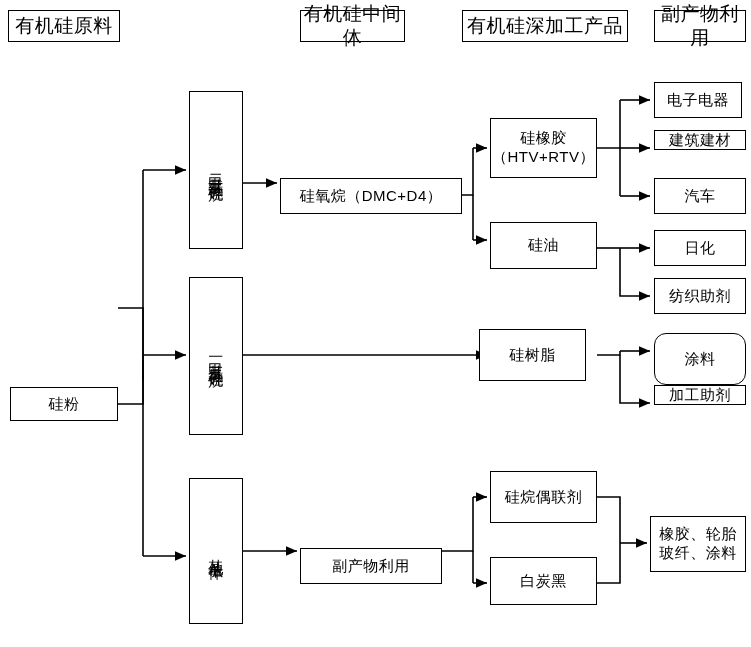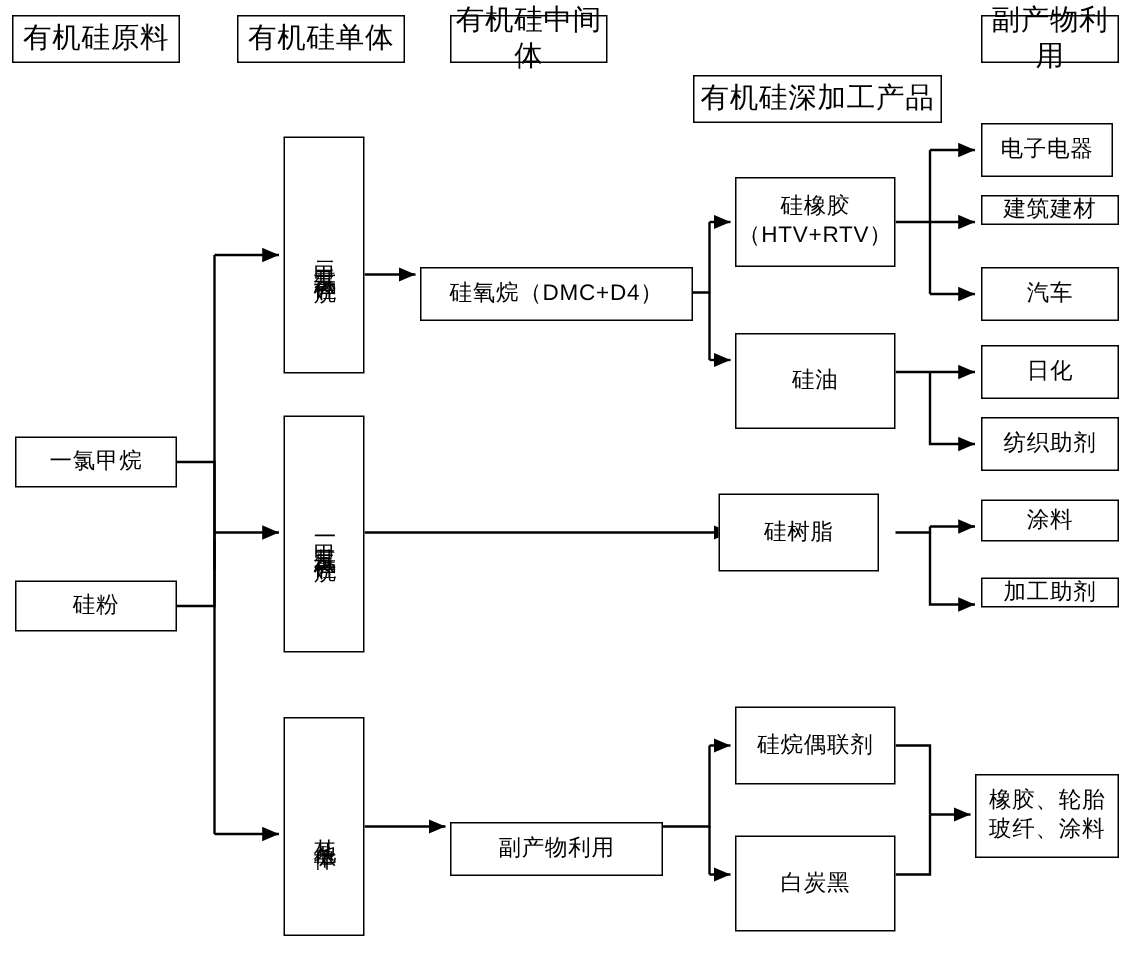--- a/index.html
+++ b/index.html
@@ -104,36 +104,30 @@
 
       <path d="M597,497 L620,497 L620,543"></path>
       <path d="M597,583 L620,583 L620,543"></path>
       <path d="M620,543 L647,543" marker-end="url(#arrow)"></path>
     </g>
   </svg>
 
   <div class="box header" style="left:8px; top:10px; width:112px; height:32px;">
     <span>有机硅原料</span>
   </div>
-  <div class="box header" style="left:158px; top:10px; width:112px; height:32px;">
-    <span>有机硅单体</span>
-  </div>
   <div class="box header" style="left:300px; top:10px; width:105px; height:32px;">
     <span>有机硅中间体</span>
   </div>
-  <div class="box header" style="left:462px; top:10px; width:166px; height:32px;margin-top:40px;">
+  <div class="box header" style="left:462px; top:10px; width:166px; height:32px;">
     <span>有机硅深加工产品</span>
   </div>
   <div class="box header" style="left:654px; top:10px; width:92px; height:32px;">
     <span>副产物利用</span>
   </div>
 
-  <div class="box" style="left:10px; top:291px; width:108px; height:34px;">
-    <span>一氯甲烷</span>
-  </div>
   <div class="box" style="left:10px; top:387px; width:108px; height:34px;">
     <span>硅粉</span>
   </div>
 
   <div class="box" style="left:189px; top:91px; width:54px; height:158px;">
     <span class="vert">二甲基二氯硅烷</span>
   </div>
   <div class="box" style="left:189px; top:277px; width:54px; height:158px;">
     <span class="vert">一甲基三氯硅烷</span>
   </div>
@@ -144,49 +138,49 @@
   <div class="box" style="left:280px; top:178px; width:182px; height:36px;">
     <span>硅氧烷（DMC+D4）</span>
   </div>
   <div class="box" style="left:300px; top:533px; width:142px; height:36px;margin-top:15px;">
     <span>副产物利用</span>
   </div>
 
   <div class="box" style="left:490px; top:118px; width:107px; height:60px;">
     <span style="padding:0 4px;">硅橡胶（HTV+RTV）</span>
   </div>
-  <div class="box" style="left:490px; top:222px; width:107px; height:64px;font-family:Liberation Serif, serif;">
+  <div class="box" style="left:490px; top:222px; width:107px; height:47px;font-family:Liberation Serif, serif;">
     <span>硅油</span>
   </div>
   <div class="box" style="left:479px; top:329px; width:107px; height:52px;">
     <span>硅树脂</span>
   </div>
   <div class="box" style="left:490px; top:471px; width:107px; height:52px;">
     <span>硅烷偶联剂</span>
   </div>
-  <div class="box" style="left:490px; top:557px; width:107px; height:64px;">
+  <div class="box" style="left:490px; top:557px; width:107px; height:48px;">
     <span>白炭黑</span>
   </div>
 
   <div class="box" style="left:654px; top:82px; width:88px; height:36px;text-align:right;">
     <span>电子电器</span>
   </div>
   <div class="box" style="left:654px; top:130px; width:92px; height:20px;">
     <span>建筑建材</span>
   </div>
   <div class="box" style="left:654px; top:178px; width:92px; height:36px;">
     <span>汽车</span>
   </div>
   <div class="box" style="left:654px; top:230px; width:92px; height:36px;">
     <span>日化</span>
   </div>
   <div class="box" style="left:654px; top:278px; width:92px; height:36px;">
     <span>纺织助剂</span>
   </div>
-  <div class="box" style="left:654px; top:333px; width:92px; height:28px;">
+  <div class="box" style="left:654px; top:333px; width:92px; height:52px;border-radius:12px;">
     <span>涂料</span>
   </div>
   <div class="box" style="left:654px; top:385px; width:92px; height:20px;">
     <span>加工助剂</span>
   </div>
   <div class="box" style="left:650px; top:516px; width:96px; height:56px;">
     <span style="padding:0 4px;">橡胶、轮胎玻纤、涂料</span>
   </div>
 
 </div>

